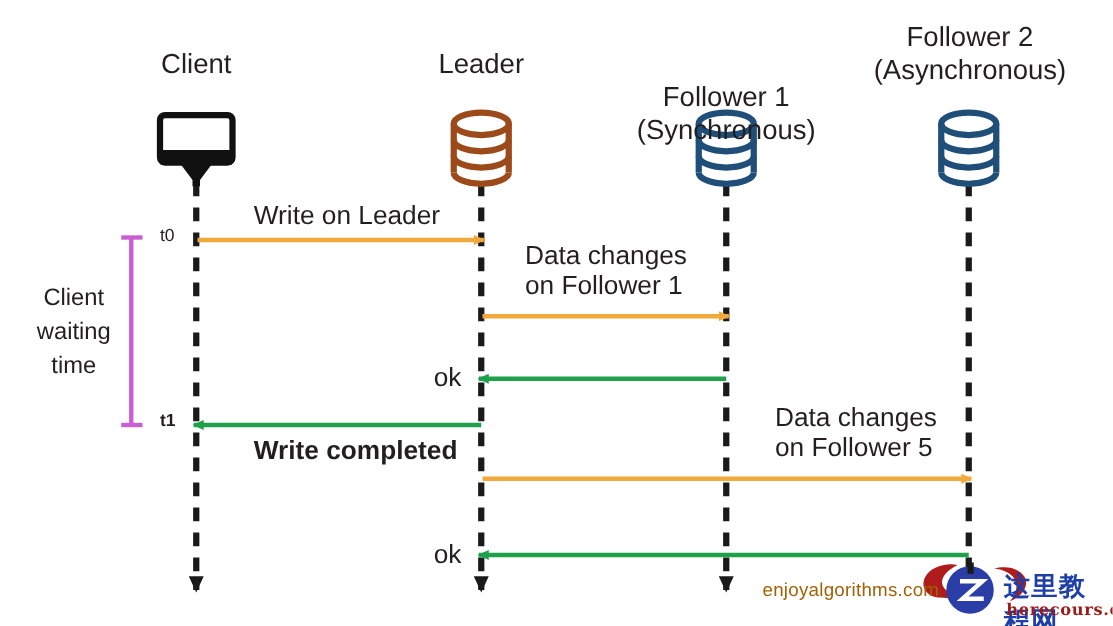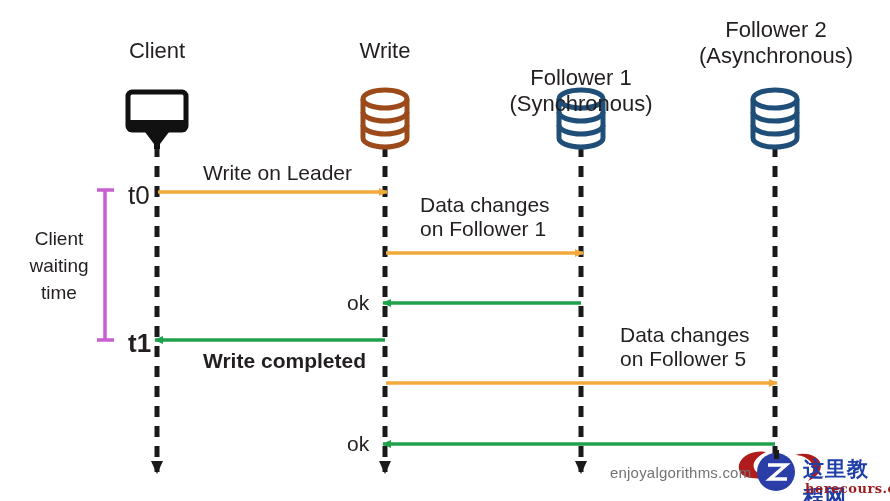--- a/index.html
+++ b/index.html
@@ -3,23 +3,23 @@
 <meta charset="utf-8">
 <style>
   html,body{margin:0;padding:0;background:#ffffff;}
   body{width:890px;height:501px;position:relative;overflow:hidden;
        font-family:"Liberation Sans",sans-serif;color:#222222;}
   #stage{position:absolute;left:0;top:0;width:890px;height:377px;}
   #svg{position:absolute;left:0;top:0;}
   .lbl{position:absolute;white-space:nowrap;color:#231f20;}
   .hdr{font-size:22px;text-align:center;line-height:26px;}
   .msg{font-size:21px;line-height:24px;}
-  .tmark{font-size:26px;}
+  .tmark{font-size:14px;}
   .wait{font-size:19px;text-align:center;line-height:27px;color:#231f20;}
-  .wm{position:absolute;font-size:15px;color:#737373;letter-spacing:.2px;}
+  .wm{position:absolute;font-size:15px;color:#a16207;letter-spacing:.2px;}
   .cn{position:absolute;font-family:"DejaVu Sans",sans-serif;font-weight:bold;
       color:#1f3fa8;font-size:21px;letter-spacing:1px;}
   .cndom{position:absolute;font-family:"DejaVu Serif",serif;font-weight:bold;
       color:#9d1b1b;font-size:13px;letter-spacing:.5px;}
 </style>
 </head>
 <body>
 
 <div id="stage">
 
@@ -107,21 +107,21 @@
       <path d="M768,465 L786,465 L770,479 L787,479" stroke="#ffffff" stroke-width="3.5" fill="none"></path>
       <rect x="774" y="450" width="5" height="9" fill="#1a1a1a"></rect>
     </g>
   </svg>
 
   <div class="lbl hdr" style="left:107px;top:38px;width:100px;">
     <span>Client</span>
   </div>
 
   <div class="lbl hdr" style="left:333px;top:38px;width:104px;">
-    <span>Write</span>
+    <span>Leader</span>
   </div>
 
   <div class="lbl hdr" style="left:491px;top:17px;width:180px;margin-top:48px;">
     <div>Follower 1</div>
     <div>(Synchronous)</div>
   </div>
 
   <div class="lbl hdr" style="left:681px;top:17px;width:190px;">
     <div>Follower 2</div>
     <div>(Asynchronous)</div>

